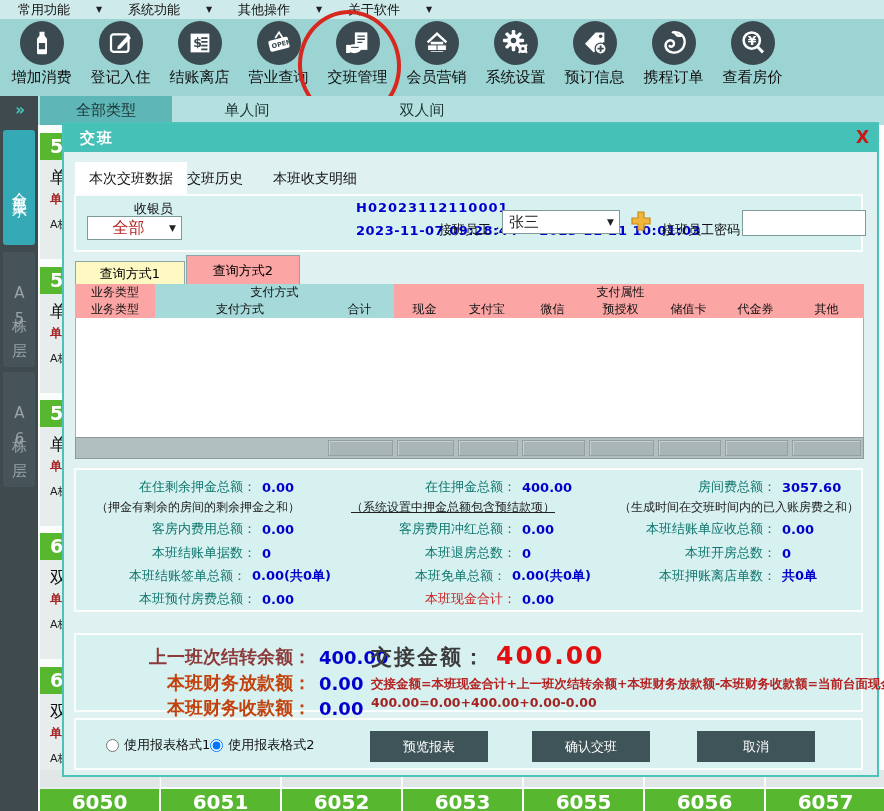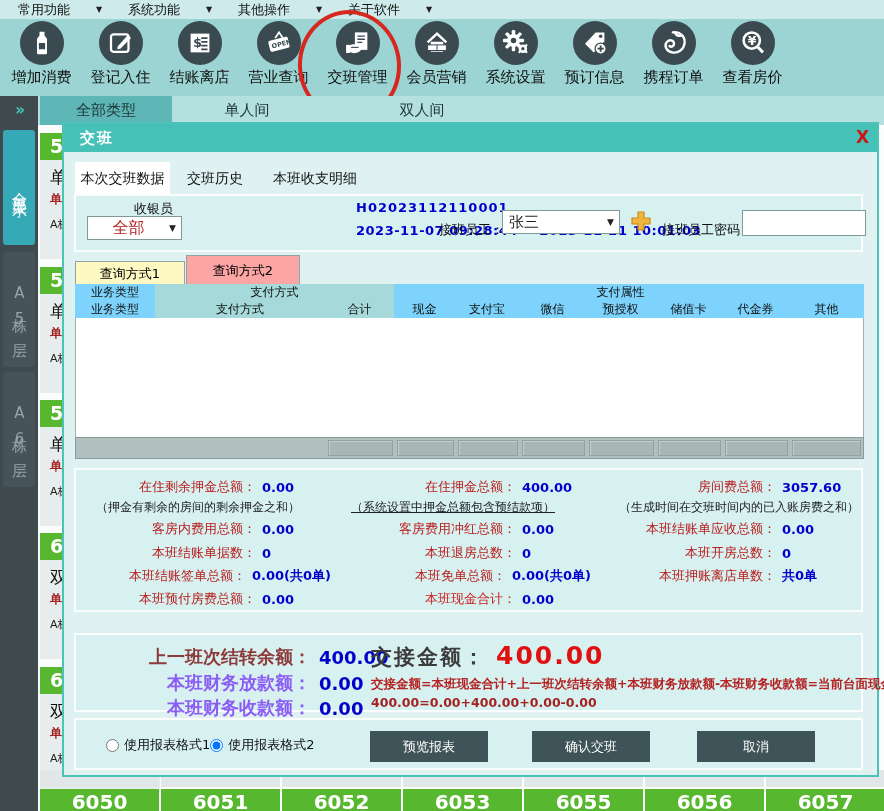--- a/index.html
+++ b/index.html
@@ -40,21 +40,21 @@
 
   .bcell-gray{position:absolute;top:770px;height:17px;width:119px;background:#e1e6e6;}
   .bcell-green{position:absolute;top:789px;height:22px;width:119px;background:#57b82f;color:#fff;font-weight:bold;font-size:20px;text-align:center;line-height:26px;}
 
   
   .dialog{position:absolute;left:62px;top:122px;width:813px;height:651px;background:#dff1f1;border:2px solid #4cc2b8;}
   .dtitle{height:28px;background:#46c1b7;color:#fff;font-weight:bold;font-size:15px;line-height:28px;padding-left:16px;letter-spacing:2px;}
   .dclose{position:absolute;right:8px;top:3px;color:#cc1515;font-weight:900;font-size:17px;cursor:default;}
   .dtab{position:absolute;top:38px;height:32px;line-height:32px;font-size:14px;color:#111;text-align:center;}
   .dtab.active{background:#ffffff;}
-  .t0{left:11px;width:95px;}
+  .t0{left:11px;width:112px;}
   .t1{left:118px;width:66px;}
   .t2{left:196px;width:110px;}
 
   .panel{position:absolute;left:10px;width:789px;background:#d7f0f0;border:2px solid #fbfdfd;box-sizing:border-box;}
   .p-cashier{top:70px;height:58px;}
   .lab{position:absolute;font-size:13px;color:#111;white-space:nowrap;}
   .combo{position:absolute;height:24px;background:#fff;border:1px solid #7f9a9a;display:flex;align-items:center;box-sizing:border-box;}
   .combo .cval{flex:1;text-align:center;font-size:15px;color:#222;}
   .combo .cval.red{color:#b42222;font-size:16px;}
   .combo .ccaret{font-size:9px;color:#222;margin-right:5px;}
@@ -63,41 +63,41 @@
   .range{position:absolute;left:280px;top:27px;font-size:13px;letter-spacing:0.5px;font-weight:bold;}
   .plus-ico{position:absolute;left:554px;top:14px;width:22px;height:22px;}
   .pwd-input{position:absolute;left:666px;top:14px;width:118px;height:22px;background:#fff;border:1px solid #7f9a9a;}
 
   .qtab{position:absolute;font-size:13px;text-align:center;box-sizing:border-box;border:1px solid #8fa5a5;}
   .q0{left:11px;top:137px;width:110px;height:24px;line-height:24px;background:#fef9c3;}
   .q1{left:122px;top:131px;width:114px;height:30px;line-height:30px;background:#fca5a5;border-bottom:none;}
 
   .htable{position:absolute;left:11px;top:160px;width:789px;height:176px;box-sizing:border-box;}
   .tgrid{display:grid;grid-template-columns:80px 170px 69px 61px 64px 67px 69px 67px 67px 1fr;}
-  .thr{height:17px;background:#7dd3fc;font-size:12px;color:#111;}
+  .thr{height:17px;background:#fca5a5;font-size:12px;color:#111;}
   .thc{display:flex;align-items:center;justify-content:center;white-space:nowrap;}
   .teal{background:#a6dada;}
   .tbody{height:119px;background:#ffffff;border-left:1px solid #9fb0b0;border-right:1px solid #9fb0b0;box-sizing:border-box;}
   .tfoot{height:22px;background:#b2bfbf;border:1px solid #8c9a9a;box-sizing:border-box;}
   .fcell{margin:2px 2px;background:#a9b6b6;border:1px solid #93a1a1;box-shadow:inset 1px 1px 0 #c6d0d0;}
 
   .p-stats{top:344px;height:144px;font-size:13px;}
   .srow{position:absolute;left:0;width:100%;display:grid;grid-template-columns:255px 260px 1fr;}
   .stat{display:flex;align-items:center;white-space:nowrap;}
-  .slabel{text-align:right;color:#b91c1c;}
+  .slabel{text-align:right;color:#0f766e;}
   .w1 .slabel{width:180px;} .w2 .slabel{width:185px;} .w3 .slabel{width:185px;}
   .sval{margin-left:6px;font-weight:bold;}
   .note{font-size:12px;color:#222;white-space:nowrap;}
   .redlab{color:#cc2222;}
 
   .p-money{top:509px;height:79px;}
   .mrow{position:absolute;left:0;display:flex;align-items:center;font-size:18px;white-space:nowrap;}
   .mlabel{width:235px;text-align:right;font-weight:bold;}
   .maroon{color:#8c3a3a;}
-  .mred{color:#8b5cf6;}
+  .mred{color:#c2410c;}
   .mval{margin-left:8px;font-weight:bold;}
   .amount-row{position:absolute;left:295px;top:6px;display:flex;align-items:baseline;white-space:nowrap;}
   .amount-label{font-size:21px;font-weight:bold;color:#3c3c3c;letter-spacing:2px;}
   .amount-val{font-size:25px;font-weight:bold;color:#e01010;margin-left:10px;letter-spacing:2px;}
   .formula{position:absolute;left:295px;top:41px;font-size:12.5px;color:#b42222;white-space:nowrap;font-weight:bold;}
   .calc{position:absolute;left:295px;top:60px;font-size:12.5px;color:#a32222;white-space:nowrap;font-weight:bold;}
 
   .p-foot{top:594px;height:52px;}
   .radio-row{position:absolute;left:30px;top:16px;display:flex;align-items:center;font-size:13px;color:#111;}
   .radio-row input{margin:0 5px 0 0;}

